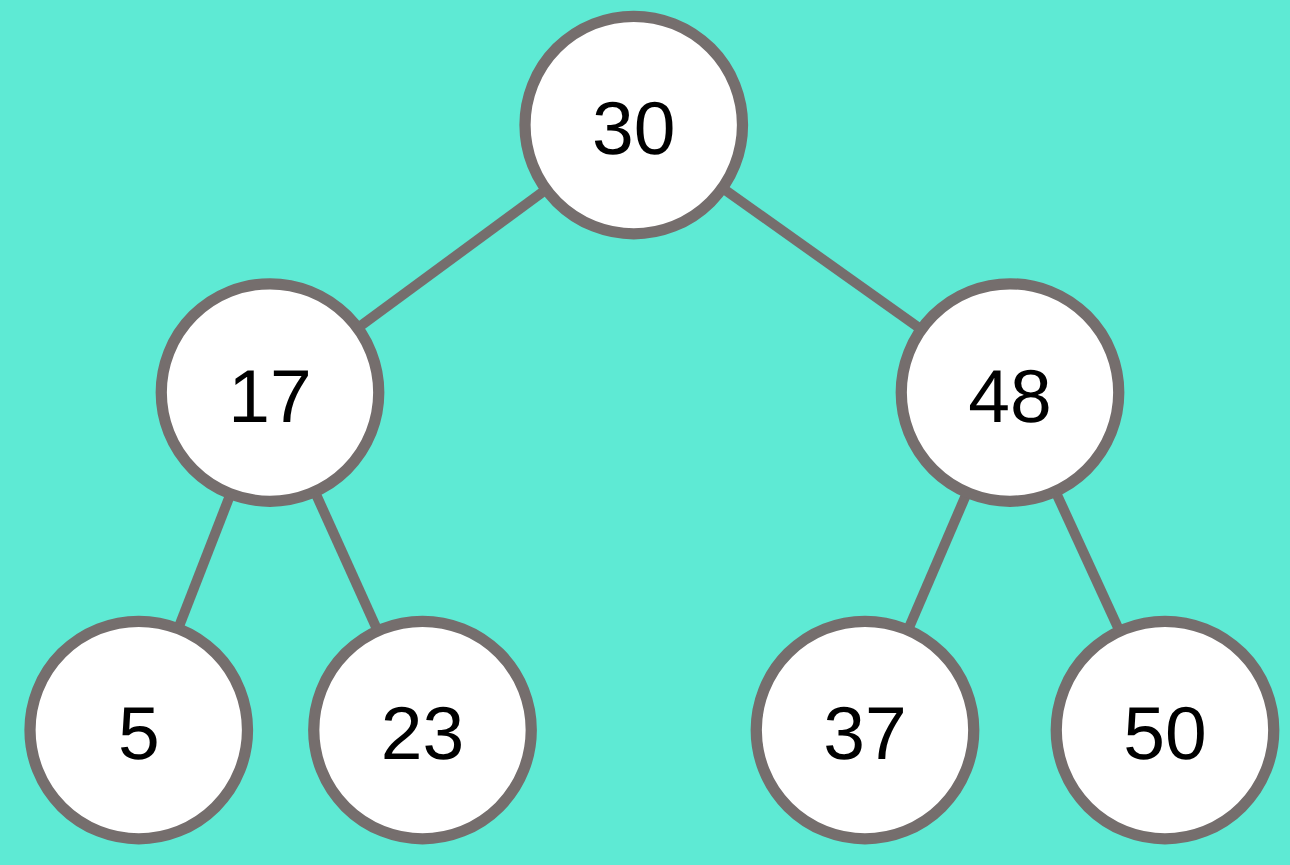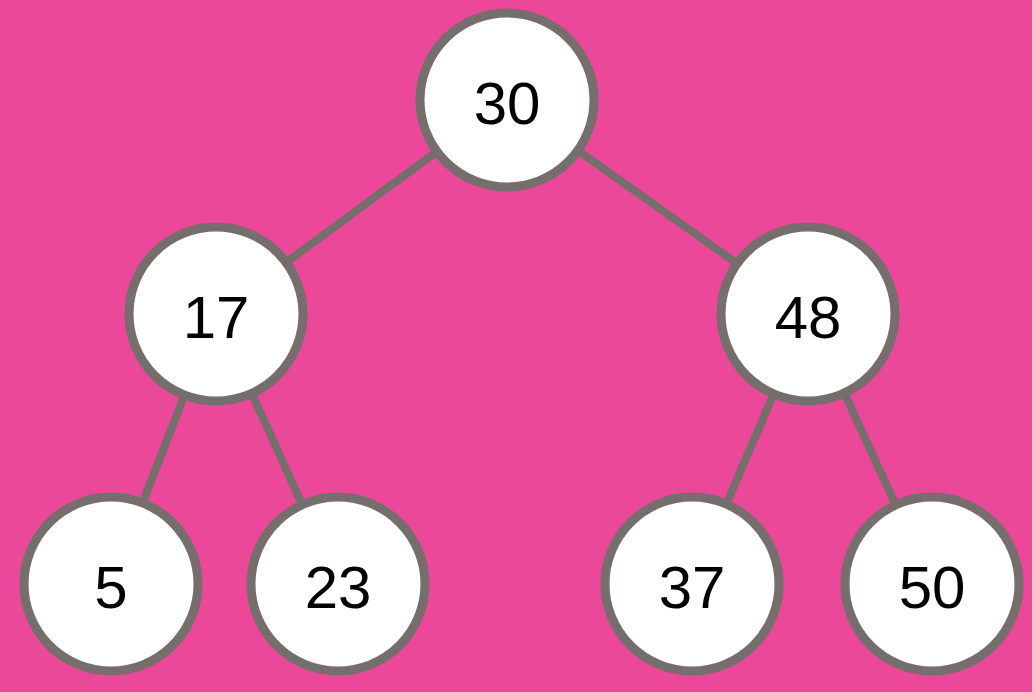--- a/index.html
+++ b/index.html
@@ -4,21 +4,21 @@
 <style>
   html, body {
     margin: 0;
     padding: 0;
     background: #ffffff;
   }
   .stage {
     position: relative;
     width: 1032px;
     height: 692px;
-    background: #ec4899;
+    background: #5eead4;
     overflow: hidden;
   }
   svg {
     display: block;
     width: 1032px;
     height: 692px;
   }
   .edge {
     stroke-width: 8;
     stroke-linecap: butt;

